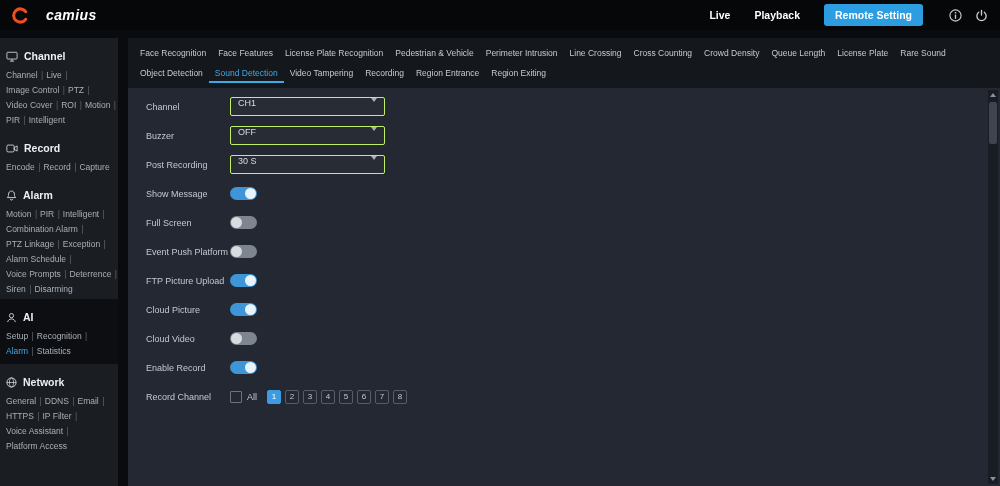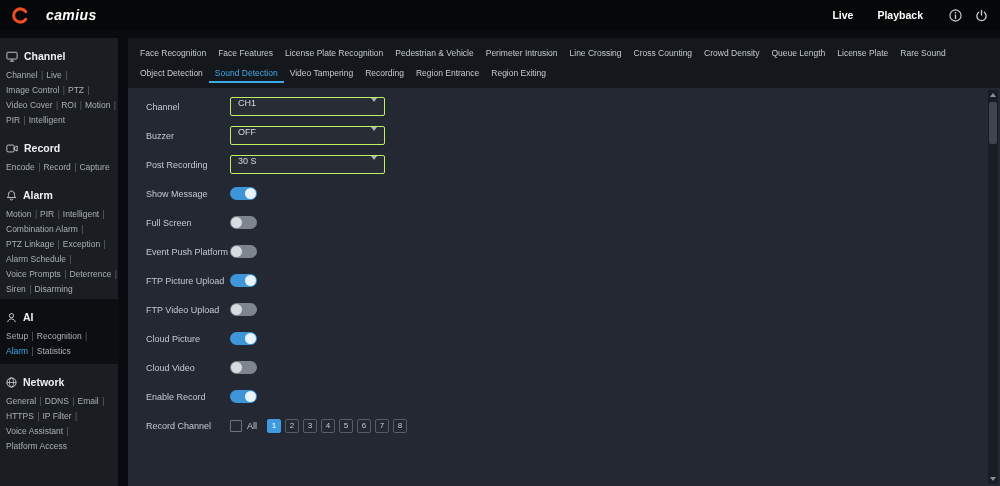--- a/index.html
+++ b/index.html
@@ -78,20 +78,21 @@
     <span style="display:flex">
       <svg width="17" height="17" viewBox="0 0 18 18">
           <path d="M14.5 5A7 7 0 1 0 14.5 13" fill="none" stroke="#ef4e23" stroke-width="3.2" stroke-linecap="round"></path>
         </svg>
     </span>
     <span class="logo-text">camius</span>
   </div>
   <div class="top-right">
     <span class="top-link">Live</span>
     <span class="top-link">Playback</span>
+    <span class="top-link active-btn">Remote Setting</span>
     <div class="top-icons">
       <span>
         <svg width="13" height="13" viewBox="0 0 14 14">
             <circle cx="7" cy="7" r="6" fill="none" stroke="currentColor" stroke-width="1.2"></circle>
             <circle cx="7" cy="4" r="0.9" fill="currentColor"></circle>
             <rect x="6.3" y="6" width="1.4" height="4.6" fill="currentColor"></rect>
           </svg>
       </span>
       <span>
         <svg width="13" height="13" viewBox="0 0 14 14">
@@ -268,26 +269,20 @@
         </div>
     </div>
 
     <div class="row">
       <span class="row-label">FTP Picture Upload</span>
       <div class="toggle on">
           <span class="knob"></span>
         </div>
     </div>
 
-    <div class="row">
-      <span class="row-label">FTP Video Upload</span>
-      <div class="toggle">
-          <span class="knob"></span>
-        </div>
-    </div>
 
     <div class="row">
       <span class="row-label">Cloud Picture</span>
       <div class="toggle on">
           <span class="knob"></span>
         </div>
     </div>
 
     <div class="row">
       <span class="row-label">Cloud Video</span>

